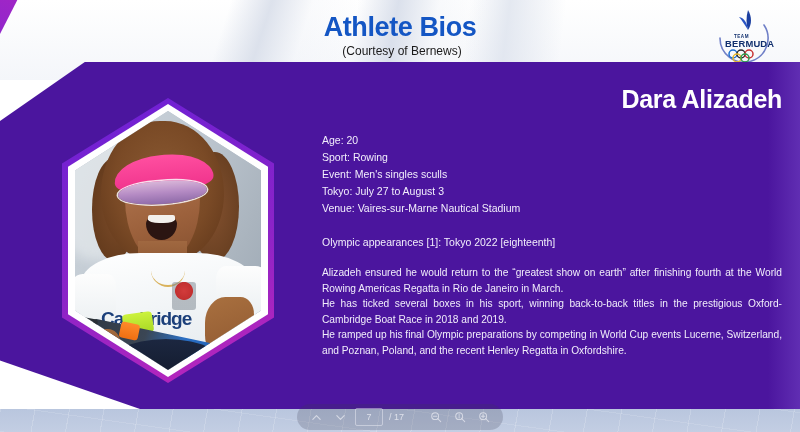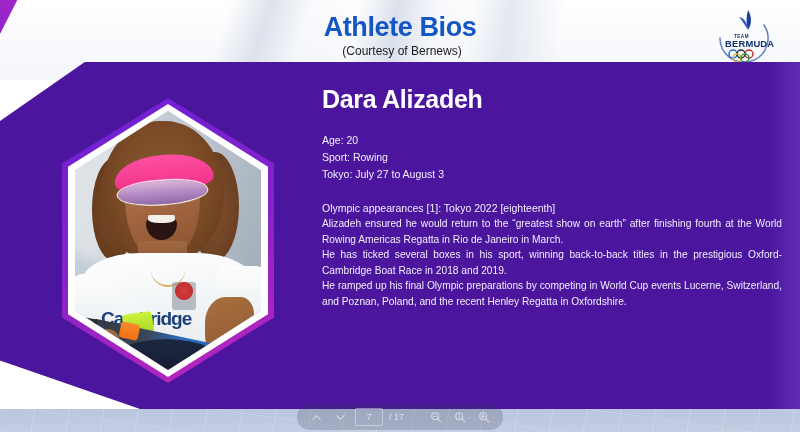--- a/index.html
+++ b/index.html
@@ -219,30 +219,32 @@
     left: 322px; top: 86px;
     width: 460px;
     color: #ffffff;
   }
   .athlete-name {
     font-size: 25px;
     font-weight: 700;
     letter-spacing: -0.3px;
     margin: 0 0 18px 0;
     line-height: 1.1;
+    text-align: right;
   }
   .facts {
     font-size: 10.5px;
     line-height: 1.62;
     margin-bottom: 18px;
     color: #f2eefc;
   }
   .appearances {
     font-size: 10.5px;
     line-height: 1.5;
+    margin-bottom: 15px;
     color: #f2eefc;
   }
   .para {
     font-size: 10.2px;
     line-height: 1.52;
     text-align: justify;
     margin-bottom: 12px;
     color: #f1edfb;
   }
   .para.last { margin-bottom: 0; }
@@ -405,22 +407,30 @@
       <div class="facts">
         <div>
           <span>Age:</span>
           <span>20</span>
         </div>
         <div>
           <span>Sport:</span>
           <span>Rowing</span>
         </div>
         <div>
+          <span>Event:</span>
+          <span>Men's singles sculls</span>
+        </div>
+        <div>
           <span>Tokyo:</span>
           <span>July 27 to August 3</span>
+        </div>
+        <div>
+          <span>Venue:</span>
+          <span>Vaires-sur-Marne Nautical Stadium</span>
         </div>
       </div>
       <div class="appearances">Olympic appearances [1]: Tokyo 2022 [eighteenth]</div>
       <div class="para last" style="white-space: pre-line;">Alizadeh ensured he would return to the “greatest show on earth” after finishing fourth at the World Rowing Americas Regatta in Rio de Janeiro in March.
 He has ticked several boxes in his sport, winning back-to-back titles in the prestigious Oxford-Cambridge Boat Race in 2018 and 2019.
 He ramped up his final Olympic preparations by competing in World Cup events Lucerne, Switzerland, and Poznan, Poland, and the recent Henley Regatta in Oxfordshire.</div>
     </div>
 
   </div>
 

